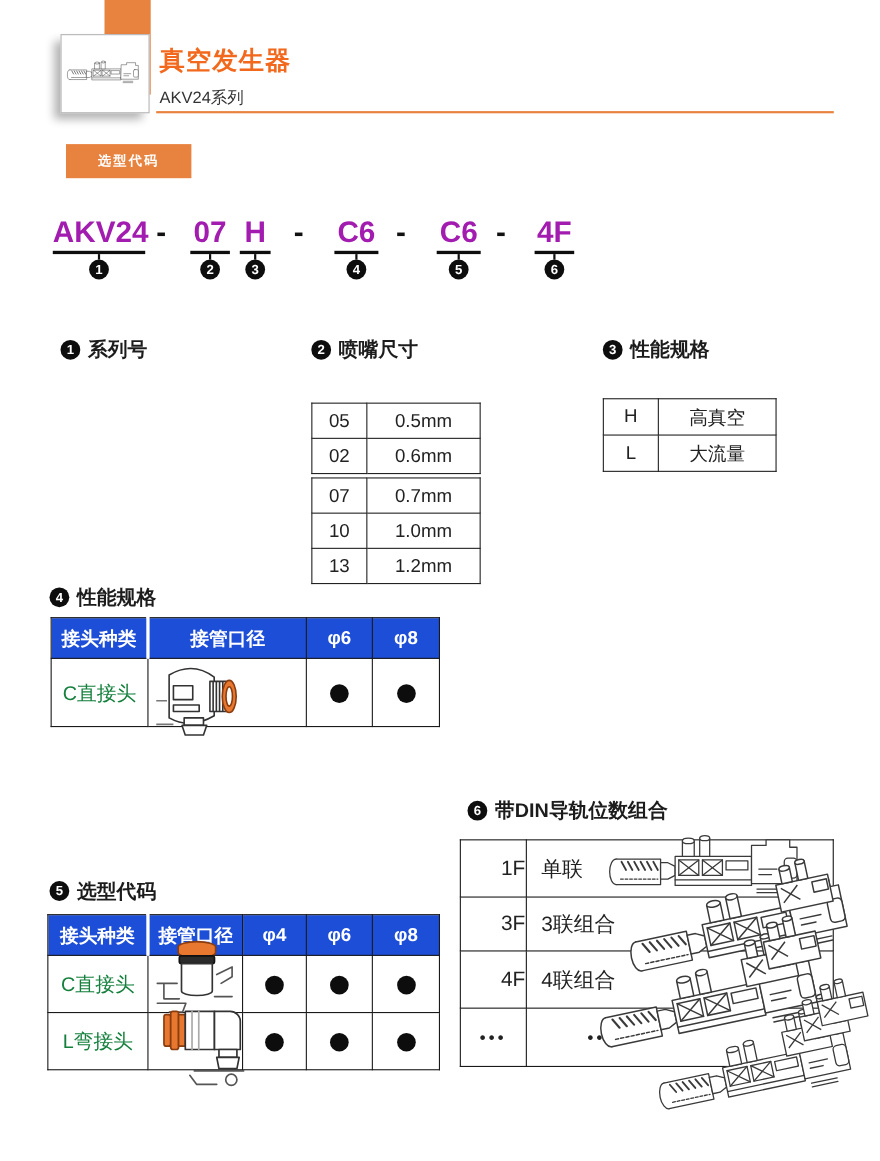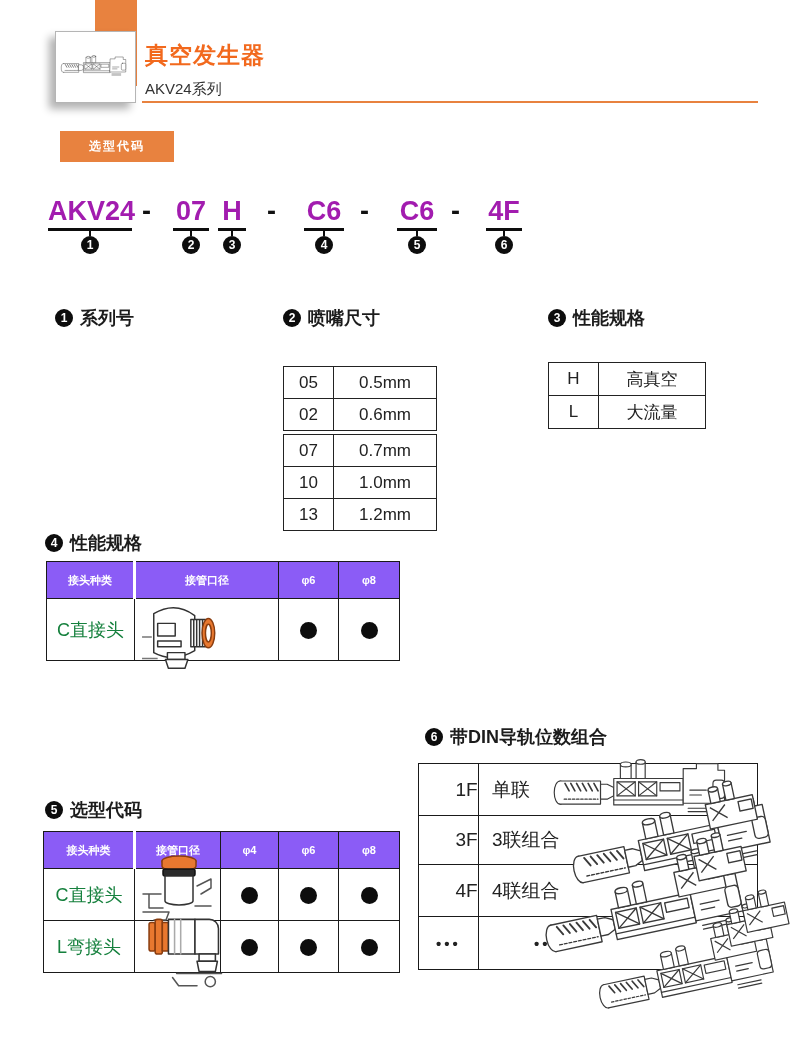--- a/index.html
+++ b/index.html
@@ -35,21 +35,21 @@
   
   table { border-collapse:collapse; }
   .codes { position:absolute; background:#fff;margin-top:24px; }
   .codes td { border:1.5px solid #222; font-size:17px; color:#222; text-align:center; }
   .codes .c1 { width:50px; }
   .codes .c2 { width:103px; }
   .codes tr { height:32px; }
 
   
   .conn { position:absolute; background:#fff; }
-  .conn th { background:#8b5cf6; color:#fff; font-size:11px; font-weight:bold; border:1.5px solid #1a1a1a;margin-left:32px; }
+  .conn th { background:#1d4ed8; color:#fff; font-size:17px; font-weight:bold; border:1.5px solid #1a1a1a;margin-left:32px; }
   .conn th.gapR { border-right:3px solid #ffffff; }
   .conn td { border:1.5px solid #1a1a1a; font-size:18px; color:#15803d; text-align:center; }
   .conn thead tr { height:37px; }
   .dot { display:inline-block; width:17px; height:17px; border-radius:50%; background:#0d0d0d; vertical-align:middle; }
 
   
   .din { position:absolute; background:#fff; }
   .din td { border:1.5px solid #1a1a1a; font-size:19px; color:#222; }
   .din td.code { text-align:center;padding-left:36px; }
   .din td.desc { text-align:left; padding-left:13px; }

